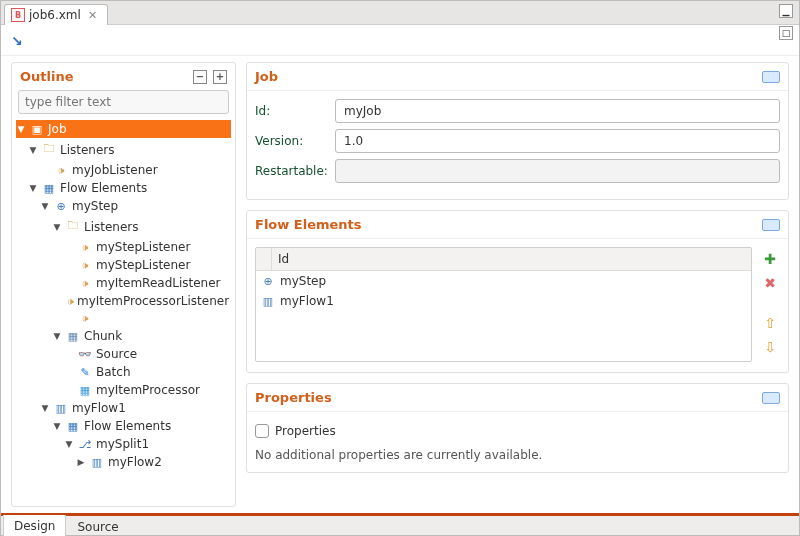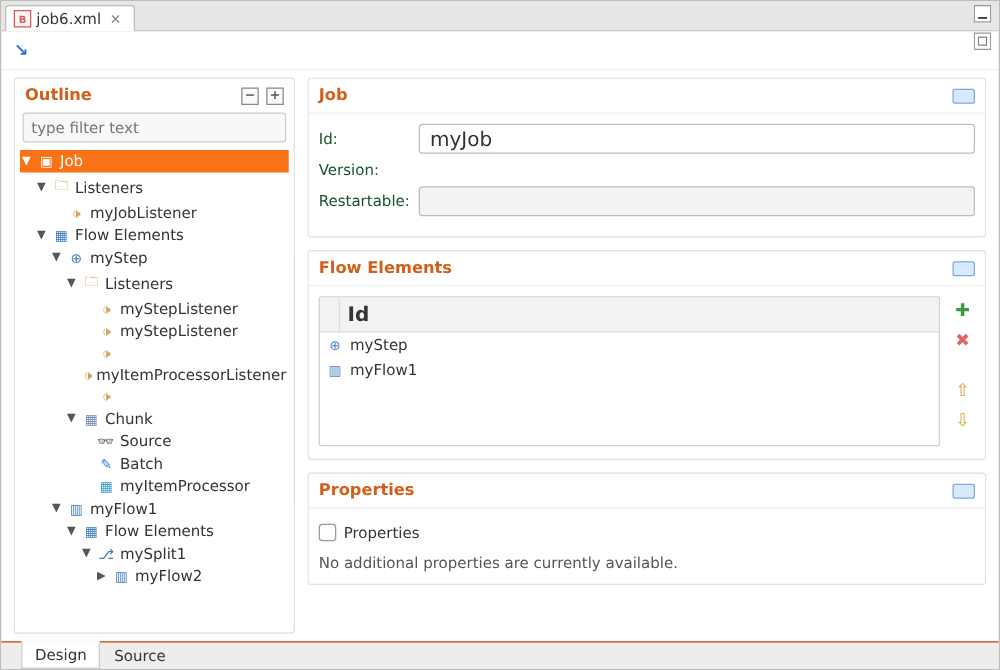--- a/index.html
+++ b/index.html
@@ -27,36 +27,36 @@
   .tree-item.sel { background:#f97316; color:#fff; }
   .tree-item.sel .tw, .tree-item.sel .ic { color:#fff; }
   .lvl0{padding-left:0px;} .lvl1{padding-left:12px;} .lvl2{padding-left:24px;} .lvl3{padding-left:36px;} .lvl4{padding-left:48px;}
   .right { flex:1; display:flex; flex-direction:column; gap:10px; overflow:auto;}
   .section { border:1px solid #e0e0e0; border-radius:3px; }
   .sec-head { color:#d2601a; font-weight:bold; font-size:13px; padding:6px 8px; border-bottom:1px solid #eee; display:flex; justify-content:space-between; align-items:center;}
   .sec-head .secicon { width:18px; height:12px; background:#d9eaff; border:1px solid #7aa9e0; border-radius:2px; cursor:pointer;}
   .sec-body { padding:8px 8px 10px 8px; }
   .field { display:flex; align-items:center; margin-bottom:6px; }
   .field label { width:80px; color:#14532d; }
-  .field .input { flex:1; border:1px solid #bcbcbc; border-radius:3px; padding:4px 8px; font-size:16px; background:#fff; height:24px; display:flex; align-items:center; color:#333; cursor:text;}
+  .field .input { flex:1; border:1px solid #bcbcbc; border-radius:3px; padding:4px 8px; font-size:12px; background:#fff; height:24px; display:flex; align-items:center; color:#333; cursor:text;}
   .flow-body { display:flex; gap:8px; }
   .table { flex:1; border:1px solid #cfcfcf; border-radius:2px; background:#fff; }
   .table-head { display:flex; background:#f3f2f1; border-bottom:1px solid #ddd; }
   .table-head .corner { width:16px; border-right:1px solid #ddd; }
-  .table-head .col { flex:1; padding:4px 6px; font-size:16px;font-weight:bold; }
+  .table-head .col { flex:1; padding:4px 6px; font-size:12px; }
   .table-row { display:flex; align-items:center; padding:3px 4px; gap:4px; cursor:pointer;}
   .table-row .ric { width:16px; text-align:center; font-size:11px; color:#4a7fc1;}
   .table-empty { height:50px; }
   .table-actions { width:20px; display:flex; flex-direction:column; gap:8px; align-items:center; padding-top:4px;}
   .table-actions div { font-size:14px; cursor:pointer; }
   .add{color:#3a9a3a;} .del{color:#d66;} .up,.down{color:#d9a430;}
   .props-row { display:flex; align-items:center; gap:6px; padding:4px 0 10px 0;}
   .props-row .chk { width:14px; height:14px; border:1px solid #999; border-radius:3px; background:#fff; cursor:pointer;}
   .props-msg { color:#555; font-size:12px; }
-  .bottom-tabs { height:22px; background:#eeedeb; display:flex; align-items:flex-start; border-top:1px solid #c2410c; padding-left:16px;}
+  .bottom-tabs { height:22px; background:#eeedeb; display:flex; align-items:flex-start; border-top:3px solid #c2410c; padding-left:2px;}
   .btab { padding:3px 10px; font-size:12px; border:1px solid transparent; cursor:pointer;}
   .btab.active { background:#fff; border:1px solid #ccc; border-top:1px solid #fff; position:relative; top:-1px;}
   .ic-folder{color:#c79a3a;} .ic-listener{color:#d6a35a;} .ic-flow{color:#3f7bbd;} .ic-step{color:#3f7bbd;} .ic-chunk{color:#6a8cb0;} .ic-reader{color:#333;} .ic-writer{color:#2a7fe0;} .ic-proc{color:#3a9bd6;} .ic-split{color:#3f7bbd;}
 </style>
 </head>
 <body>
 
 <div class="window">
   <div class="tabrow">
     <div class="tab">
@@ -123,20 +123,21 @@
             <span>myStepListener</span>
           </div>
         <div class="tree-item lvl4">
             <span class="tw"></span>
             <span class="ic ic-listener">🕩</span>
             <span>myStepListener</span>
           </div>
         <div class="tree-item lvl4">
             <span class="tw"></span>
             <span class="ic ic-listener">🕩</span>
+            <span>myItemReadListener</span>
           </div>
         <div class="tree-item lvl4">
             <span class="tw"></span>
             <span class="ic ic-listener">🕩</span>
             <span>myItemProcessorListener</span>
           </div>
         <div class="tree-item lvl4">
             <span class="tw"></span>
             <span class="ic ic-listener">🕩</span>
           </div>
@@ -191,20 +192,23 @@
         </div>
         <div class="sec-body">
           <div class="field">
             <label>Id:</label>
             <div class="input">
                 <span>myJob</span>
               </div>
           </div>
           <div class="field">
             <label>Version:</label>
+            <div class="input">
+                <span>1.0</span>
+              </div>
           </div>
           <div class="field">
             <label>Restartable:</label>
             <div class="input" style="background:#f3f3f3;">
                 <span></span>
               </div>
           </div>
         </div>
       </div>
 

